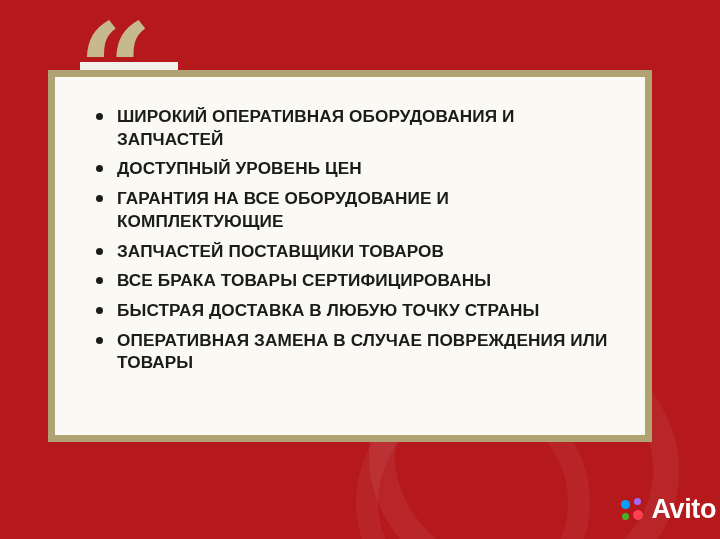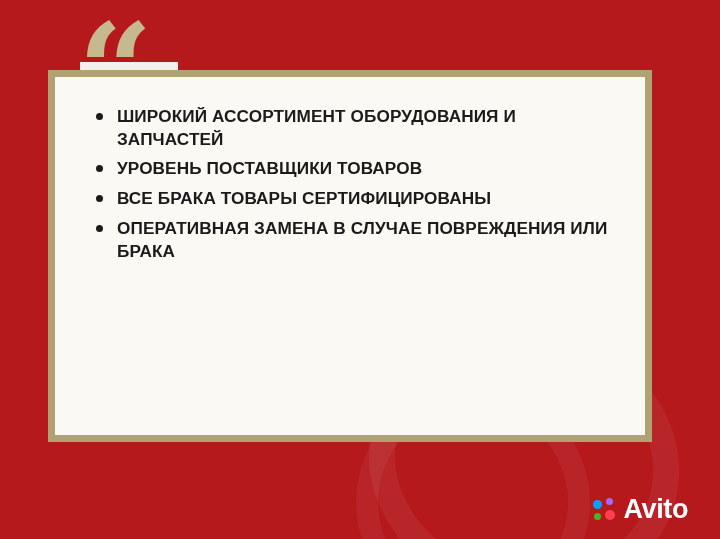--- a/index.html
+++ b/index.html
@@ -117,21 +117,21 @@
     left: 5px;
     top: 8px;
     width: 7px;
     height: 7px;
     border-radius: 50%;
     background: #1b1b1b;
   }
   
   .logo {
     position: absolute;
-    right: 32px;
+    right: 4px;
     bottom: 14px;
     display: flex;
     align-items: center;
     gap: 7px;
   }
   .logo-dots {
     position: relative;
     width: 24px;
     height: 24px;
   }
@@ -162,24 +162,27 @@
   <div class="stripe-right"></div>
 
   <div class="swirl"></div>
   <div class="swirl2"></div>
 
   <div class="quote">“</div>
 
   <div class="card">
     <div class="card-inner">
       <ul class="features">
-        <li>ШИРОКИЙ АССОРТИМЕНТ ОБОРУДОВАНИЯ И ЗАПЧАСТЕЙ</li>
-        <li>УРОВЕНЬ ПОСТАВЩИКИ ТОВАРОВ</li>
+        <li>ШИРОКИЙ ОПЕРАТИВНАЯ ОБОРУДОВАНИЯ И ЗАПЧАСТЕЙ</li>
+        <li>ДОСТУПНЫЙ УРОВЕНЬ ЦЕН</li>
+        <li>ГАРАНТИЯ НА ВСЕ ОБОРУДОВАНИЕ И КОМПЛЕКТУЮЩИЕ</li>
+        <li>ЗАПЧАСТЕЙ ПОСТАВЩИКИ ТОВАРОВ</li>
         <li>ВСЕ БРАКА ТОВАРЫ СЕРТИФИЦИРОВАНЫ</li>
-        <li>ОПЕРАТИВНАЯ ЗАМЕНА В СЛУЧАЕ ПОВРЕЖДЕНИЯ ИЛИ БРАКА</li>
+        <li>БЫСТРАЯ ДОСТАВКА В ЛЮБУЮ ТОЧКУ СТРАНЫ</li>
+        <li>ОПЕРАТИВНАЯ ЗАМЕНА В СЛУЧАЕ ПОВРЕЖДЕНИЯ ИЛИ ТОВАРЫ</li>
       </ul>
     </div>
   </div>
 
   <div class="logo">
     <span class="logo-dots">
       <i class="d1"></i>
         <i class="d2"></i>
         <i class="d3"></i>
         <i class="d4"></i>

